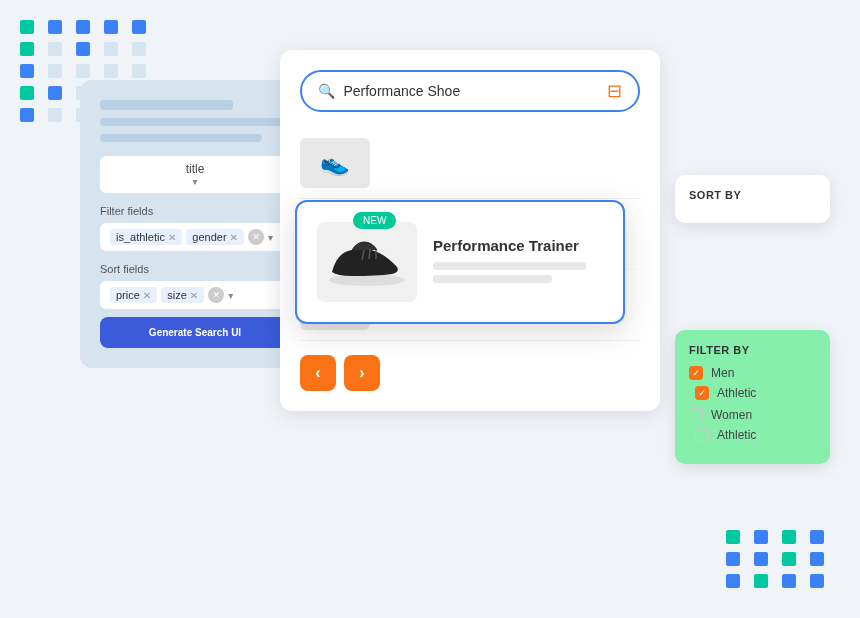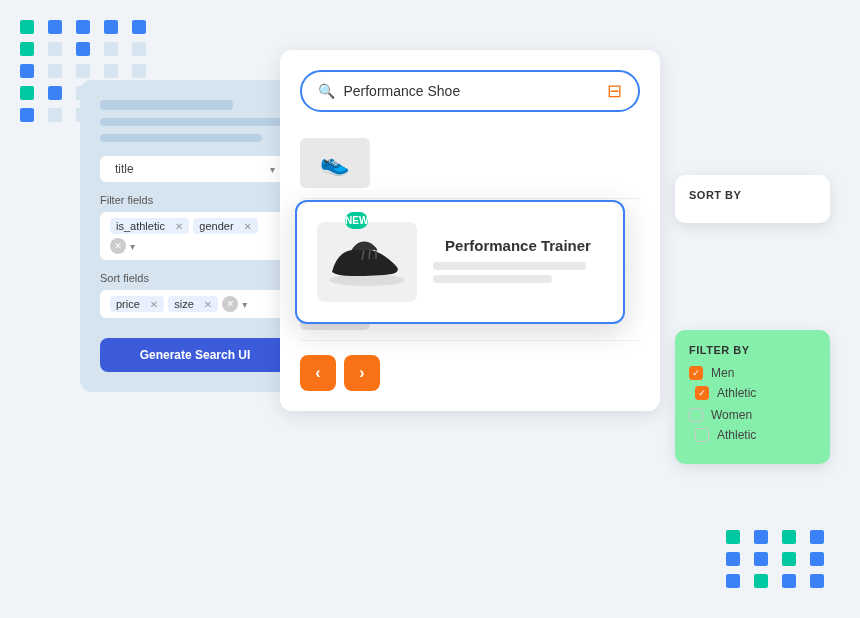--- a/index.html
+++ b/index.html
@@ -65,27 +65,28 @@
       font-size: 11px;
       color: #555;
       margin-bottom: 6px;
       margin-top: 12px;
       font-weight: 500;
     }
 
     .panel-input {
       background: white;
       border-radius: 6px;
-      padding: 6px 15px;
+      padding: 6px 21px;
       display: flex;
       align-items: center;
       justify-content: space-between;
       font-size: 12px;
       color: #444;
       margin-bottom: 4px;
+      flex-direction: column;
     }
 
     .panel-tags {
       background: white;
       border-radius: 6px;
       padding: 6px 10px;
       display: flex;
       align-items: center;
       flex-wrap: wrap;
       gap: 4px;
@@ -95,21 +96,21 @@
     }
 
     .tag {
       background: #e8f0fe;
       border-radius: 4px;
       padding: 2px 6px;
       font-size: 11px;
       color: #333;
       display: flex;
       align-items: center;
-      gap: 10px;
+      gap: 3px;
     }
 
     .tag-x {
       color: #999;
       cursor: pointer;
       font-size: 10px;
     }
 
     .panel-input-end {
       display: flex;
@@ -134,24 +135,24 @@
       color: white;
       cursor: pointer;
     }
 
     .generate-btn {
       background: #3b5bdb;
       color: white;
       border: none;
       border-radius: 8px;
       padding: 10px 18px;
-      font-size: 12px;
+      font-size: 10px;
       font-weight: 600;
       cursor: pointer;
-      margin-top: 16px;
+      margin-top: 4px;
       width: 100%;
     }
 
     
     .search-panel {
       position: absolute;
       top: 50px;
       left: 280px;
       width: 380px;
       background: white;
@@ -263,39 +264,38 @@
       border-radius: 8px;
       display: flex;
       align-items: center;
       justify-content: center;
       flex-shrink: 0;
     }
 
     .new-badge {
       position: absolute;
       top: -10px;
-      left: 28px;
+      left: 36px;
       background: #00c896;
       color: white;
       font-size: 10px;
-      font-weight: 700;
-      padding: 3px 0;
+      font-weight: 400;
+      padding: 3px 10px;
       border-radius: 20px;
     }
 
     .featured-info {
       flex: 1;
     }
 
     .featured-title {
       font-size: 15px;
       color: #333;
       font-weight: 600;
       margin-bottom: 8px;
-      text-align: center;
     }
 
     .featured-skeleton {
       background: #e8e8e8;
       border-radius: 3px;
       height: 8px;
       margin-bottom: 5px;
     }
 
     

